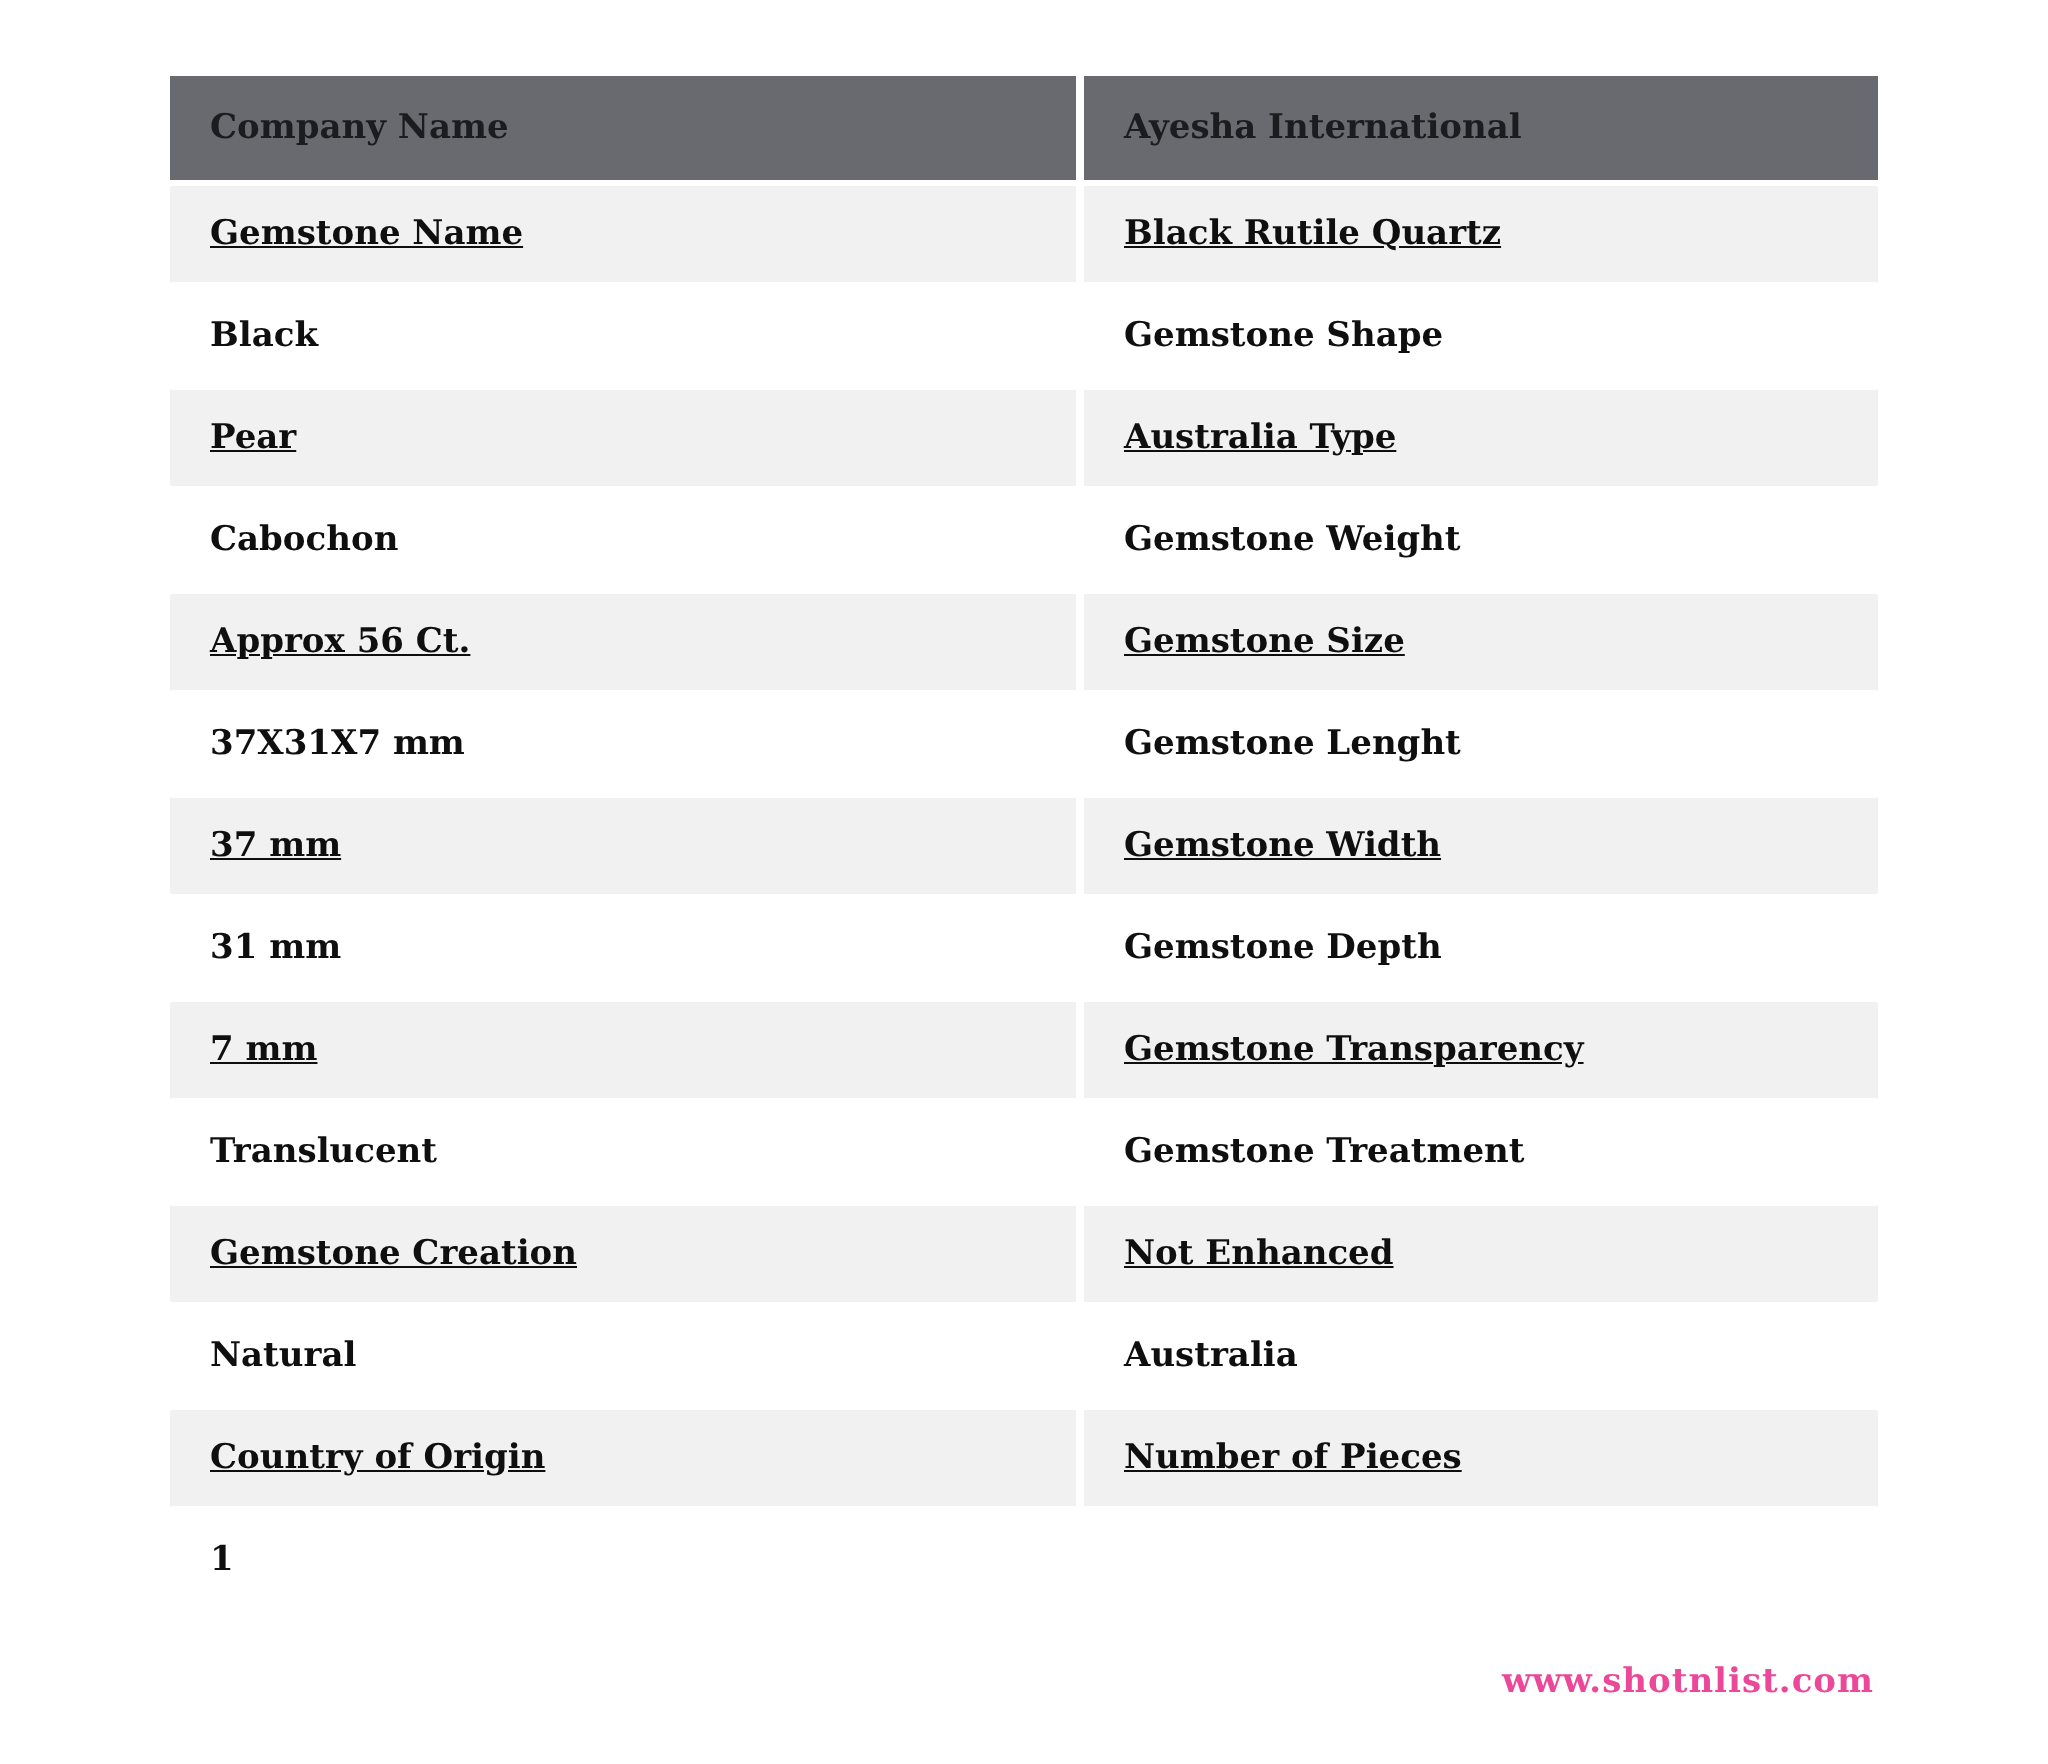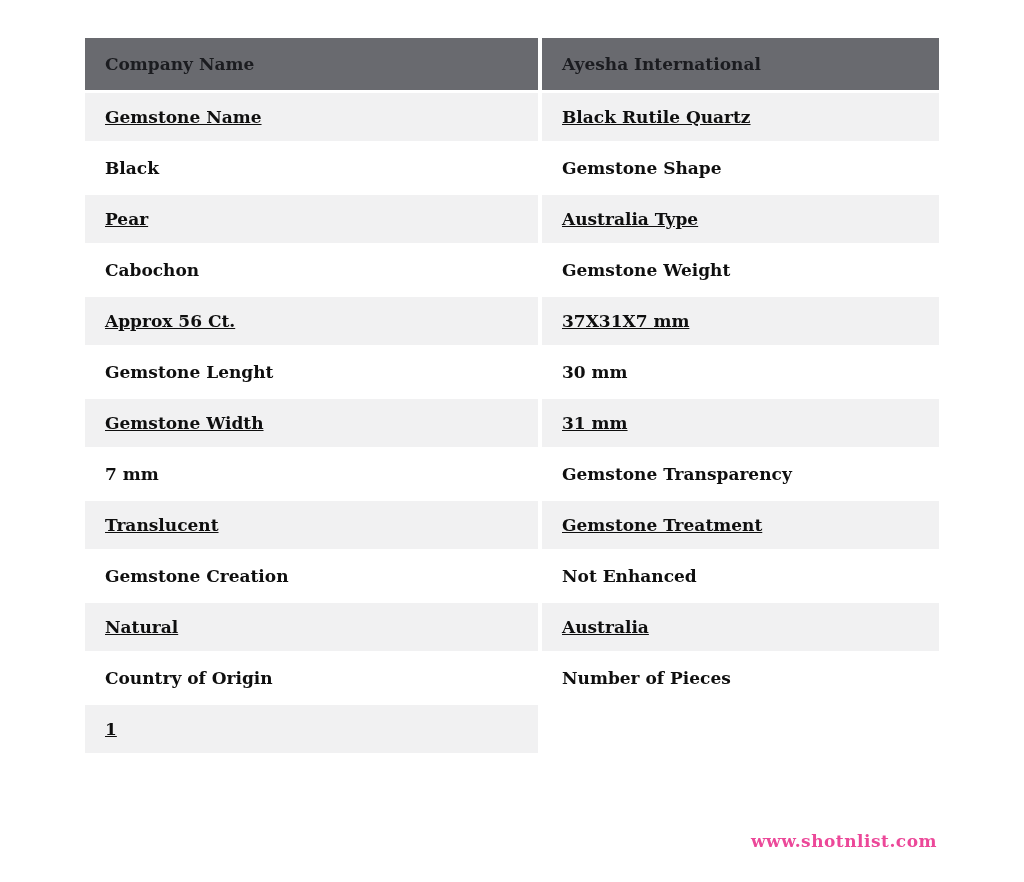--- a/index.html
+++ b/index.html
@@ -70,28 +70,30 @@
 
     <div class="cell">Gemstone Shape</div>
     <div class="cell">Pear</div>
 
     <div class="cell">Australia Type</div>
     <div class="cell">Cabochon</div>
 
     <div class="cell">Gemstone Weight</div>
     <div class="cell">Approx 56 Ct.</div>
 
+    <div class="cell">Gemstone Size</div>
     <div class="cell">37X31X7 mm</div>
 
     <div class="cell">Gemstone Lenght</div>
-    <div class="cell">30 mm</div>
+    <div class="cell">37 mm</div>
 
     <div class="cell">Gemstone Width</div>
     <div class="cell">31 mm</div>
 
+    <div class="cell">Gemstone Depth</div>
     <div class="cell">7 mm</div>
 
     <div class="cell">Gemstone Transparency</div>
     <div class="cell">Translucent</div>
 
     <div class="cell">Gemstone Treatment</div>
     <div class="cell">Gemstone Creation</div>
 
     <div class="cell">Not Enhanced</div>
     <div class="cell">Natural</div>

